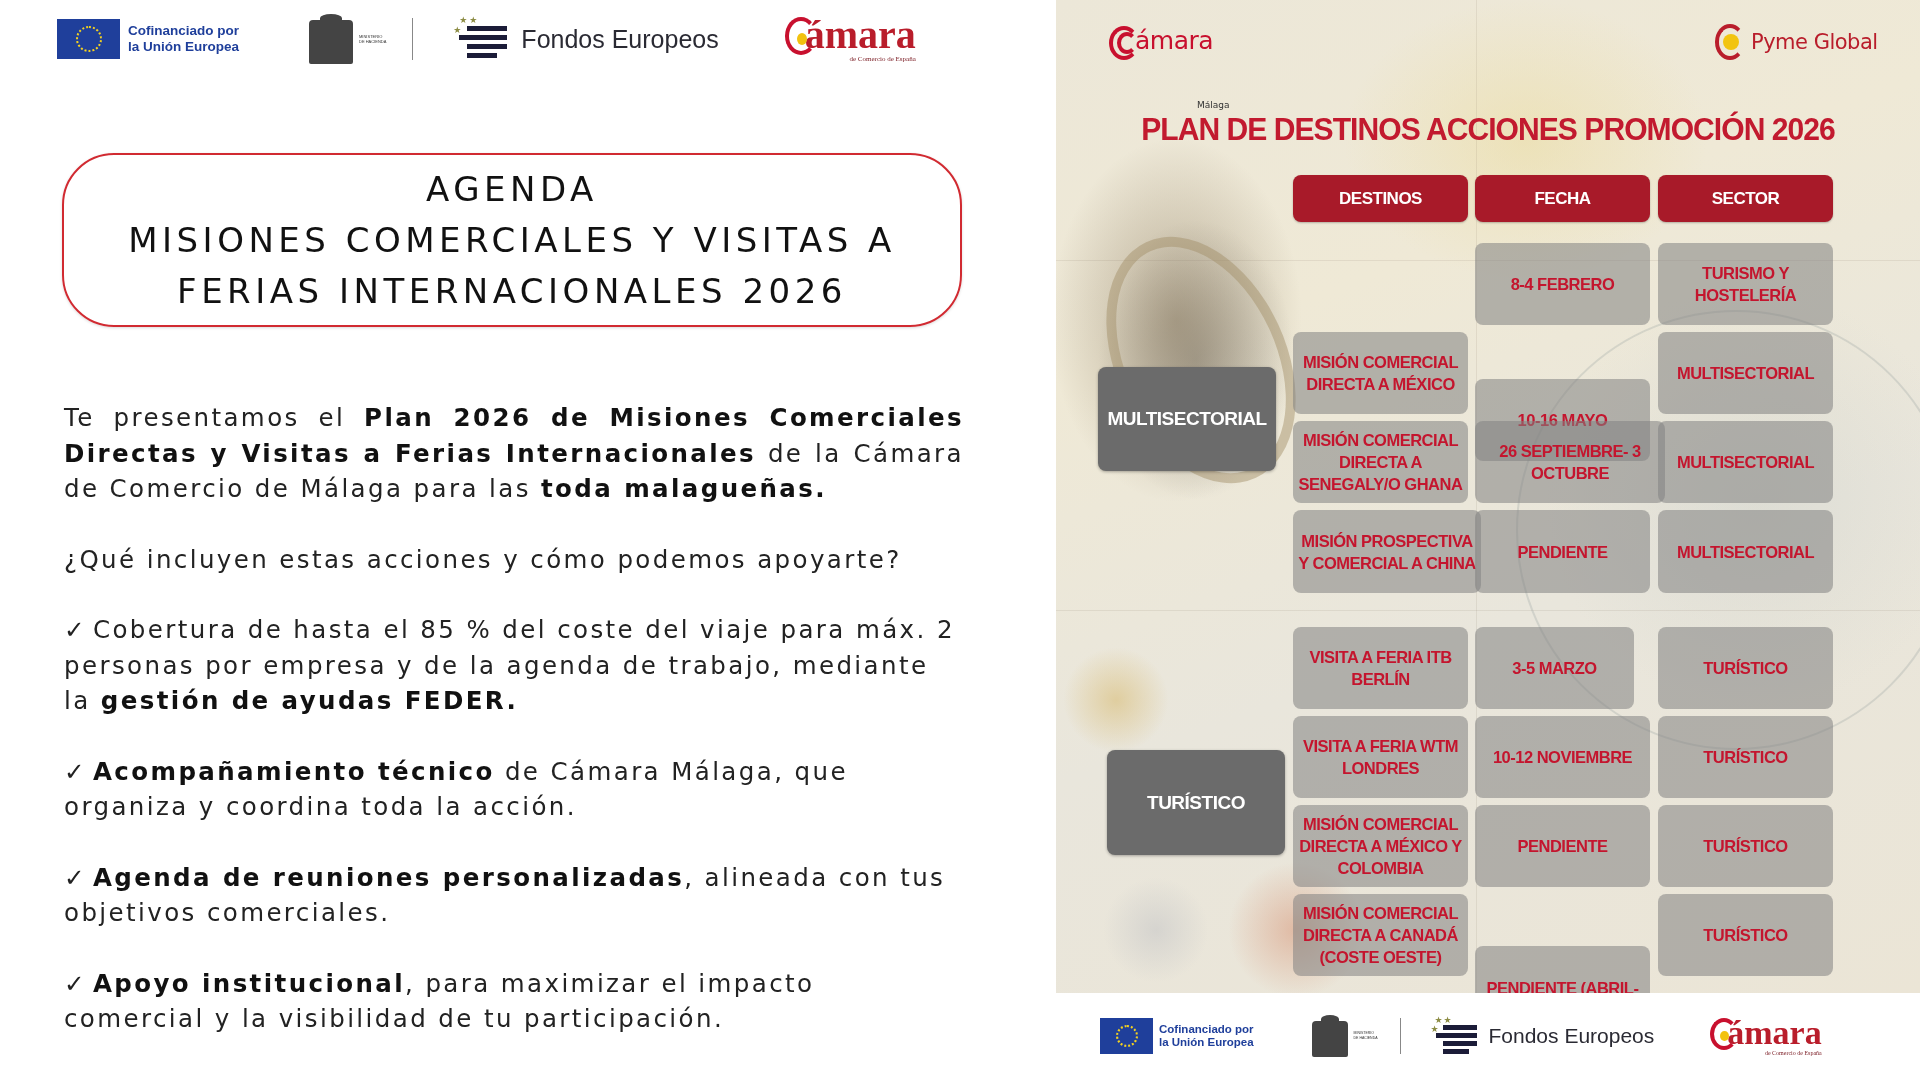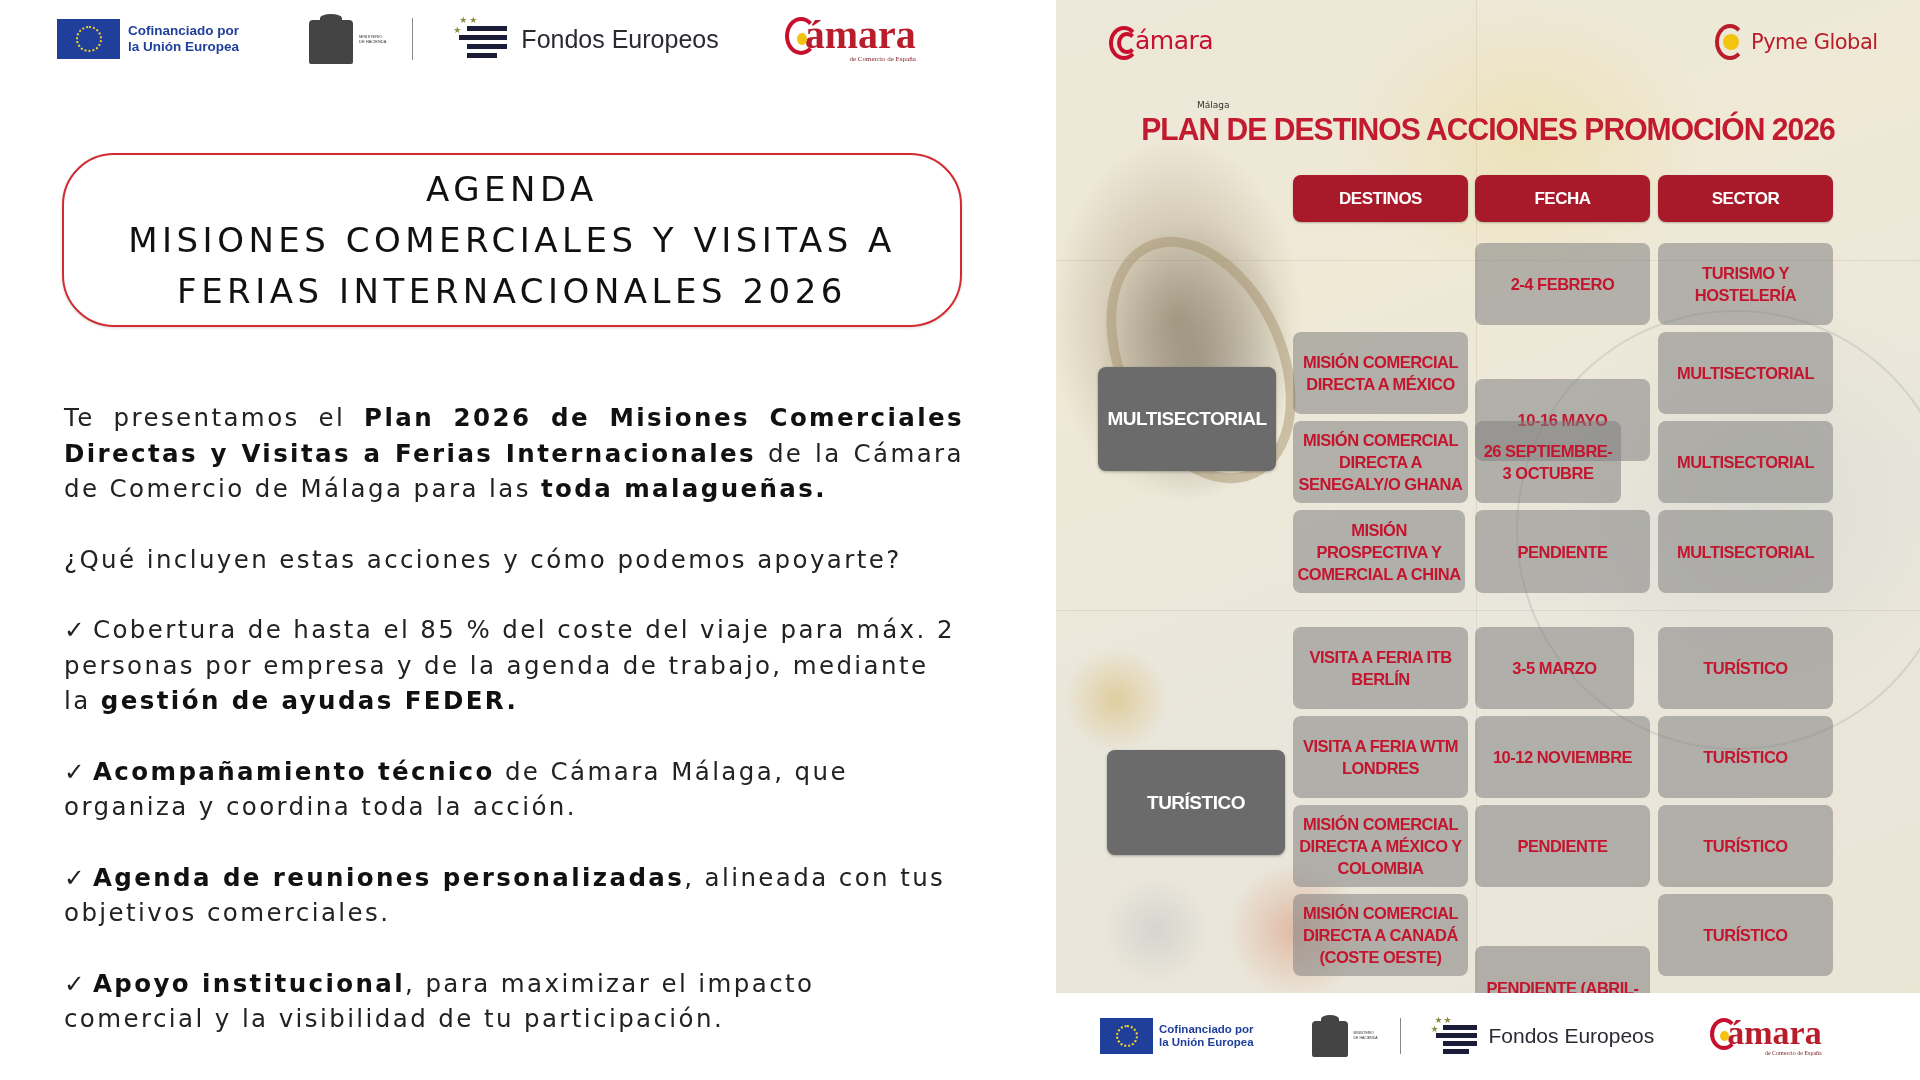--- a/index.html
+++ b/index.html
@@ -169,32 +169,32 @@
 
     <div class="plan-title">PLAN DE DESTINOS ACCIONES PROMOCIÓN 2026</div>
 
     <div class="cell hdr" style="left:237px; top:175px; width:175px; height:47px;">DESTINOS</div>
     <div class="cell hdr" style="left:419px; top:175px; width:175px; height:47px;">FECHA</div>
     <div class="cell hdr" style="left:602px; top:175px; width:175px; height:47px;">SECTOR</div>
 
     <div class="cell group" style="left:42px; top:367px; width:178px; height:104px;">MULTISECTORIAL</div>
     <div class="cell group" style="left:51px; top:750px; width:178px; height:105px;">TURÍSTICO</div>
 
-    <div class="cell dat" style="left:419px; top:243px; width:175px; height:82px;">2-4 FEBRERO</div>
+    <div class="cell dat" style="left:419px; top:243px; width:175px; height:82px;">8-4 FEBRERO</div>
     <div class="cell dat" style="left:602px; top:243px; width:175px; height:82px;">TURISMO Y HOSTELERÍA</div>
 
     <div class="cell dat" style="left:237px; top:332px; width:175px; height:82px;">MISIÓN COMERCIAL DIRECTA A MÉXICO</div>
     <div class="cell dat" style="left:419px; top:332px; width:175px; height:82px;margin-top:47px;">10-16 MAYO</div>
     <div class="cell dat" style="left:602px; top:332px; width:175px; height:82px;">MULTISECTORIAL</div>
 
     <div class="cell dat" style="left:237px; top:421px; width:175px; height:82px;">MISIÓN COMERCIAL DIRECTA A SENEGALY/O GHANA</div>
-    <div class="cell dat" style="left:419px; top:421px; width:146px; height:82px;">26 SEPTIEMBRE- 3 OCTUBRE</div>
+    <div class="cell dat" style="left:419px; top:421px; width:190px; height:82px;">26 SEPTIEMBRE- 3 OCTUBRE</div>
     <div class="cell dat" style="left:602px; top:421px; width:175px; height:82px;">MULTISECTORIAL</div>
 
-    <div class="cell dat" style="left:237px; top:510px; width:172px; height:83px;">MISIÓN PROSPECTIVA Y COMERCIAL A CHINA</div>
+    <div class="cell dat" style="left:237px; top:510px; width:188px; height:83px;">MISIÓN PROSPECTIVA Y COMERCIAL A CHINA</div>
     <div class="cell dat" style="left:419px; top:510px; width:175px; height:83px;">PENDIENTE</div>
     <div class="cell dat" style="left:602px; top:510px; width:175px; height:83px;">MULTISECTORIAL</div>
 
     <div class="cell dat" style="left:237px; top:627px; width:175px; height:82px;">VISITA A FERIA ITB BERLÍN</div>
     <div class="cell dat" style="left:419px; top:627px; width:159px; height:82px;">3-5 MARZO</div>
     <div class="cell dat" style="left:602px; top:627px; width:175px; height:82px;">TURÍSTICO</div>
 
     <div class="cell dat" style="left:237px; top:716px; width:175px; height:82px;">VISITA A FERIA WTM LONDRES</div>
     <div class="cell dat" style="left:419px; top:716px; width:175px; height:82px;">10-12 NOVIEMBRE</div>
     <div class="cell dat" style="left:602px; top:716px; width:175px; height:82px;">TURÍSTICO</div>

